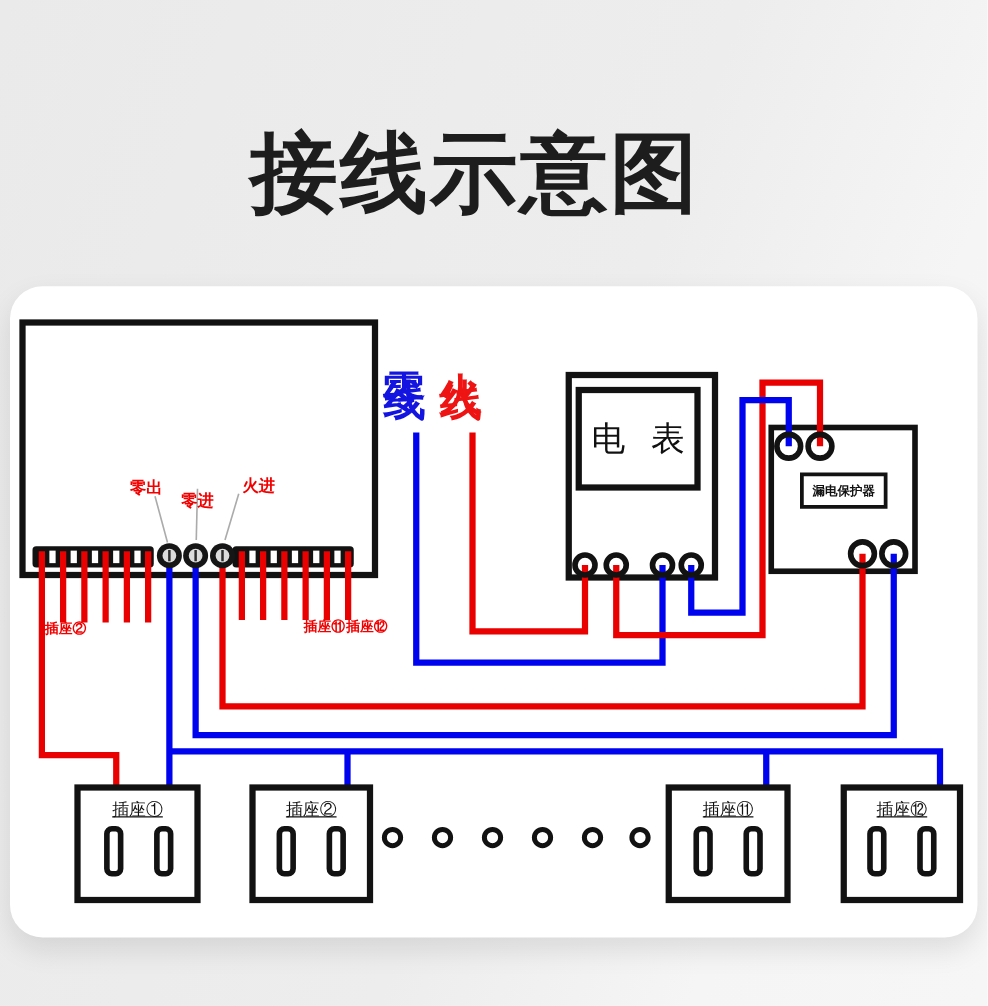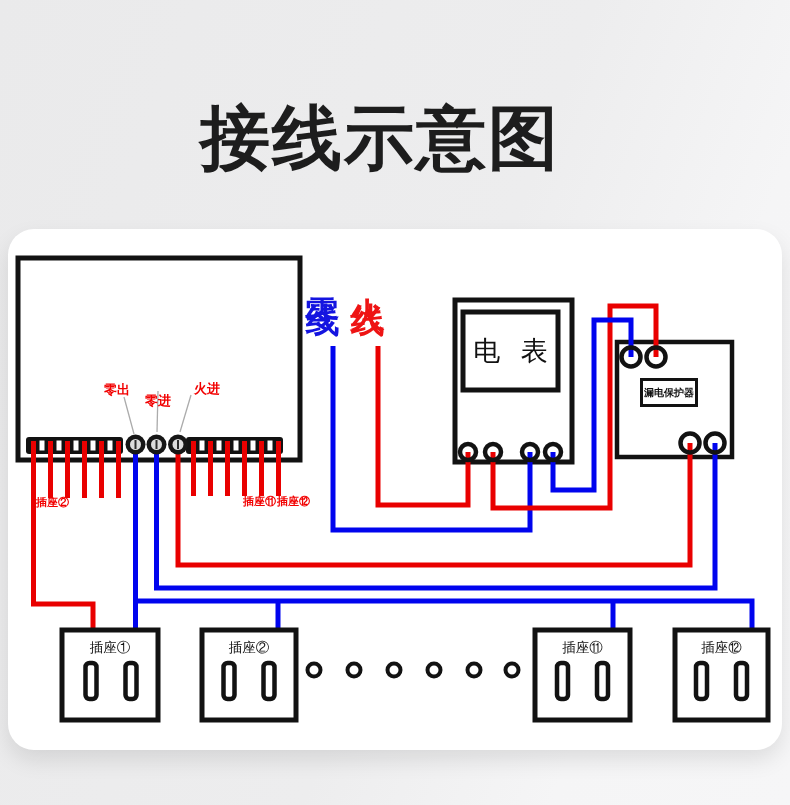--- a/index.html
+++ b/index.html
@@ -37,26 +37,26 @@
   #lbl-zero-out{left:104px;top:381px;}
   #lbl-zero-in{left:145px;top:376px;margin-top:16px;}
   #lbl-fire-in{left:194px;top:380px;}
   .stub-label{position:absolute;font-size:11px;font-weight:bold;color:var(--label-red);white-space:nowrap;}
   #stub-left{left:36px;top:495px;}
   #stub-r1{left:243px;top:494px;}
   #stub-r2{left:277px;top:494px;}
   #meter-label{position:absolute;left:463px;top:312px;width:95px;height:78px;
     display:flex;align-items:center;justify-content:center;
     font-family:"DejaVu Serif",serif;font-size:27px;color:#111;word-spacing:12px;white-space:pre;}
-  #protector-label{position:absolute;left:640px;top:378px;width:58px;height:29px;
+  #protector-label{position:absolute;left:640px;top:378px;width:70px;height:29px;
     box-sizing:border-box;border:3px solid var(--line-black);background:#fff;
     display:flex;align-items:center;justify-content:center;
     font-size:10px;font-weight:bold;color:#111;white-space:nowrap;}
   .socket-label{position:absolute;top:639px;text-align:center;
-    font-family:"DejaVu Serif",serif;font-size:13.5px;color:#111;white-space:nowrap;}
+    font-family:"DejaVu Serif",serif;font-size:13.5px;color:#111;white-space:nowrap;text-decoration:underline;}
   #socket1-label{left:62px;width:96px;}
   #socket2-label{left:202px;width:94px;}
   #socket11-label{left:535px;width:95px;}
   #socket12-label{left:675px;width:93px;}
 </style>
 </head>
 <body>
 
 <div id="page">
 

